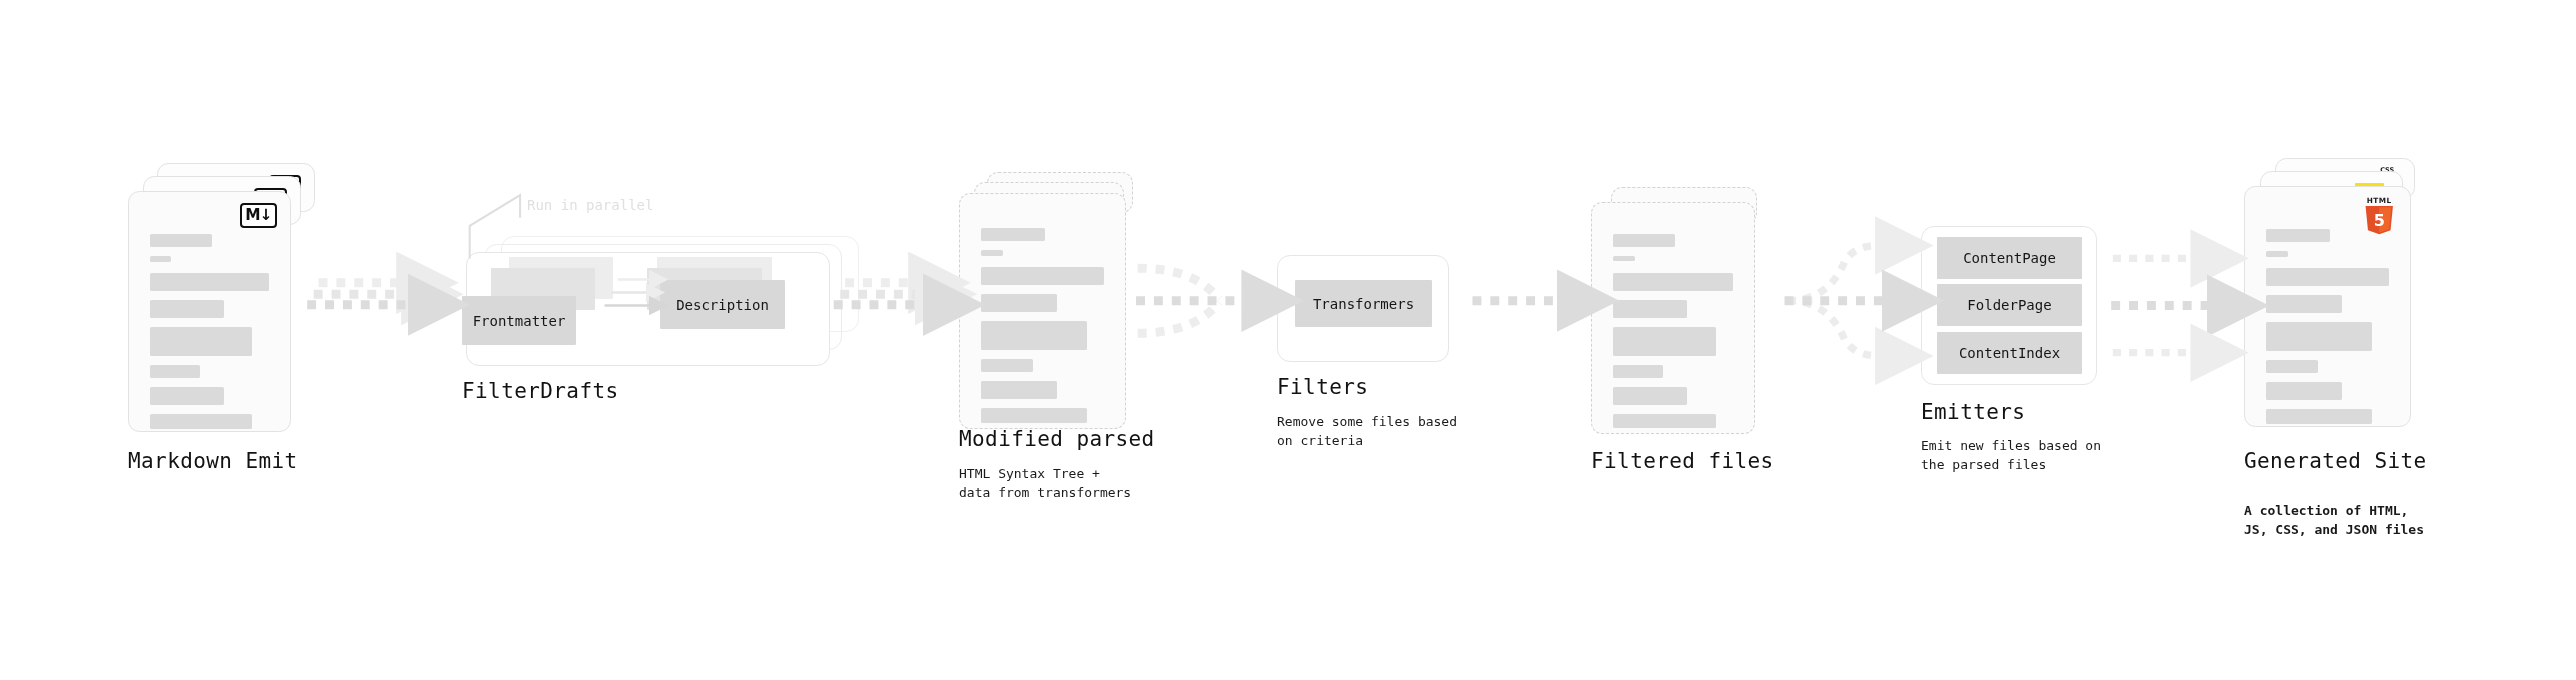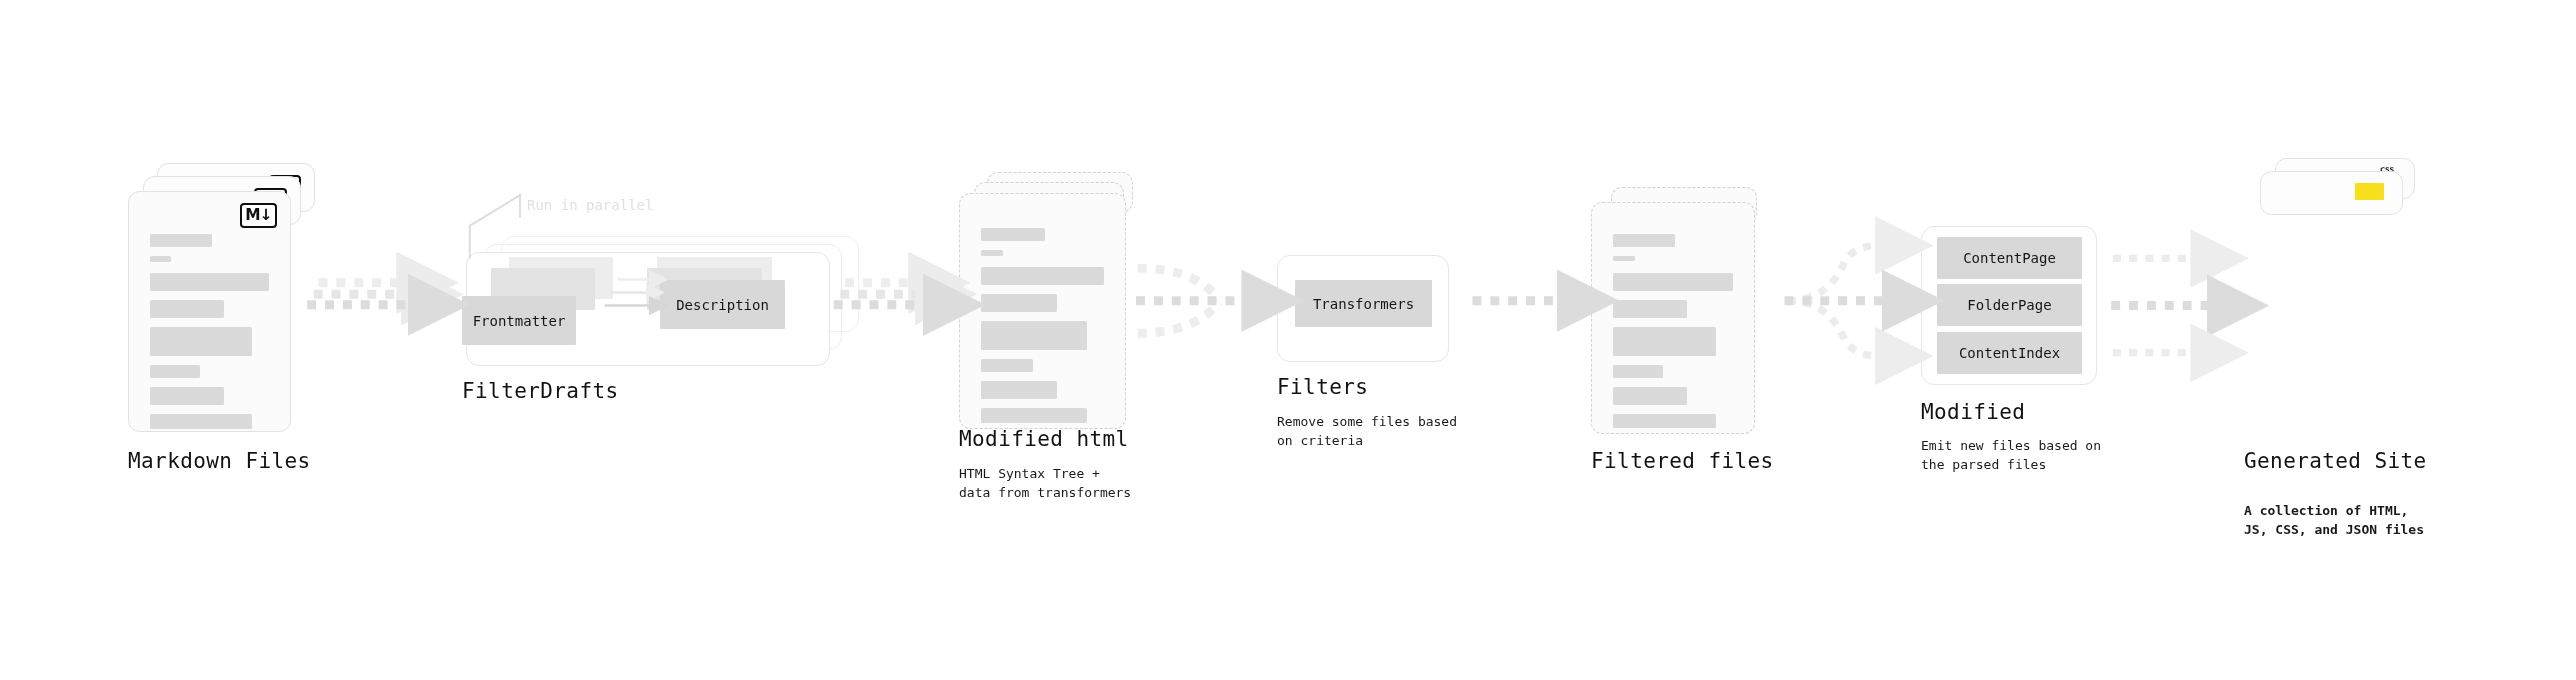--- a/index.html
+++ b/index.html
@@ -166,21 +166,21 @@
         <div class="dl" style="width:100%; height:18px;"></div>
         <div class="dl" style="width:62%; height:18px;"></div>
         <div class="dl" style="width:86%; height:29px;"></div>
         <div class="dl" style="width:42%; height:13px;"></div>
         <div class="dl" style="width:62%; height:18px;"></div>
         <div class="dl" style="width:86%; height:14.6px;"></div>
       </div>
     </div>
   </div>
 
-  <div class="title" style="left:128px; top:449px;">Markdown Files</div>
+  <div class="title" style="left:128px; top:449px;">Markdown Emit</div>
 
   <div class="proc-box ghost2" style="left:501px; top:236px; width:358px; height:96px;"></div>
   <div class="proc-box ghost1" style="left:484px; top:244px; width:358px; height:106px;"></div>
   <div class="proc-box" style="left:466px; top:252px; width:364px; height:114px;"></div>
 
   <div class="chip g2" style="left:509px; top:257px; width:104px; height:42px;">&nbsp;</div>
   <div class="chip g2" style="left:657px; top:257px; width:115px; height:42px;">&nbsp;</div>
   <div class="chip g1" style="left:491px; top:268px; width:104px; height:42px;">&nbsp;</div>
   <div class="chip g1" style="left:647px; top:268px; width:115px; height:42px;">&nbsp;</div>
 
@@ -201,21 +201,21 @@
         <div class="dl" style="width:100%; height:18px;"></div>
         <div class="dl" style="width:62%; height:18px;"></div>
         <div class="dl" style="width:86%; height:29px;"></div>
         <div class="dl" style="width:42%; height:13px;"></div>
         <div class="dl" style="width:62%; height:18px;"></div>
         <div class="dl" style="width:86%; height:14.6px;"></div>
       </div>
     </div>
   </div>
 
-  <div class="title" style="left:959px; top:427px;">Modified html</div>
+  <div class="title" style="left:959px; top:427px;">Modified parsed</div>
   <div class="subtitle" style="left:959px; top:465px;">HTML Syntax Tree +
 data from transformers</div>
 
   <div class="proc-box" style="left:1277px; top:255px; width:172px; height:107px;"></div>
   <div class="chip" style="left:1295px; top:280px; width:137px; height:47px;">Transformers</div>
 
   <div class="title" style="left:1277px; top:375px;">Filters</div>
   <div class="subtitle" style="left:1277px; top:413px;">Remove some files based
 on criteria</div>
 
@@ -235,21 +235,21 @@
     </div>
   </div>
 
   <div class="title" style="left:1591px; top:449px;">Filtered files</div>
 
   <div class="proc-box" style="left:1921px; top:226px; width:176px; height:159px;"></div>
   <div class="chip" style="left:1937px; top:237px; width:145px; height:42px;">ContentPage</div>
   <div class="chip" style="left:1937px; top:284px; width:145px; height:42px;">FolderPage</div>
   <div class="chip" style="left:1937px; top:332px; width:145px; height:42px;">ContentIndex</div>
 
-  <div class="title" style="left:1921px; top:400px;">Modified</div>
+  <div class="title" style="left:1921px; top:400px;">Emitters</div>
   <div class="subtitle" style="left:1921px; top:437px;">Emit new files based on
 the parsed files</div>
 
   <div class="doc-stack" style="left:2244px; top:158px; width:195px; height:276px;">
 
     <div class="doc-card back2" style="left:31px; top:0px; width:140px; height:41px;">
       <div class="doc-badge" style="top:8.1px; right:16.3px;">
         <div style="width:21px;">
           <div style="font-family:'DejaVu Sans','Liberation Sans',sans-serif;font-size:6.5px;
                       font-weight:bold;color:#1a1a1a;text-align:center;line-height:1;">CSS</div>
@@ -257,20 +257,44 @@
         </div>
       </div>
     </div>
 
     <div class="doc-card back1" style="left:16.3px; top:13px; width:143px; height:44px;">
       <div class="doc-badge" style="top:11.4px; right:18px;">
         <div style="width:29px;height:16.3px;background:#f7df1e;border-radius:0.8px;"></div>
       </div>
     </div>
 
+    <div class="doc-card" style="left:0px; top:28px; width:167px; height:241px;">
+      <div class="doc-badge" style="top:9.8px; right:14.6px;">
+        <div style="width:32.5px;">
+          <div style="font-family:'DejaVu Sans','Liberation Sans',sans-serif;font-size:7.3px;
+                      font-weight:bold;color:#1a1a1a;text-align:center;line-height:1;
+                      letter-spacing:0.4px;">HTML</div>
+          <svg width="32.5" height="29" viewBox="0 0 40 36" style="display:block;margin-top:1.6px;">
+            <path d="M3 0 L37 0 L34 30 L20 35 L6 30 Z" fill="#e34f26"></path>
+            <path d="M20 1.5 L34.8 1.5 L32.2 28.8 L20 33 Z" fill="#ef652a"></path>
+            <text x="20" y="25" text-anchor="middle" font-family="DejaVu Sans, Liberation Sans, sans-serif" font-size="20" font-weight="bold" fill="#ffffff">5</text>
+          </svg>
+        </div>
+      </div>
+      <div class="doc-lines" style="top:42px;">
+        <div class="dl" style="width:52%; height:13px;"></div>
+        <div class="dl" style="width:18%; height:5.7px; margin-bottom:11.4px;"></div>
+        <div class="dl" style="width:100%; height:18px;"></div>
+        <div class="dl" style="width:62%; height:18px;"></div>
+        <div class="dl" style="width:86%; height:29px;"></div>
+        <div class="dl" style="width:42%; height:13px;"></div>
+        <div class="dl" style="width:62%; height:18px;"></div>
+        <div class="dl" style="width:86%; height:14.6px;"></div>
+      </div>
+    </div>
   </div>
 
   <div class="title" style="left:2244px; top:449px;">Generated Site</div>
   <div class="subtitle" style="left:2244px; top:502px;font-weight:bold;">A collection of HTML,
 JS, CSS, and JSON files</div>
 
   <svg class="overlay" viewBox="0 0 3170 838" width="2576" height="681">
     <defs>
       <marker id="tri" markerWidth="7" markerHeight="7" refX="0.4" refY="3.5" orient="auto">
         <path d="M0,0 L7,3.5 L0,7 Z" fill="#dcdcdc"></path>

